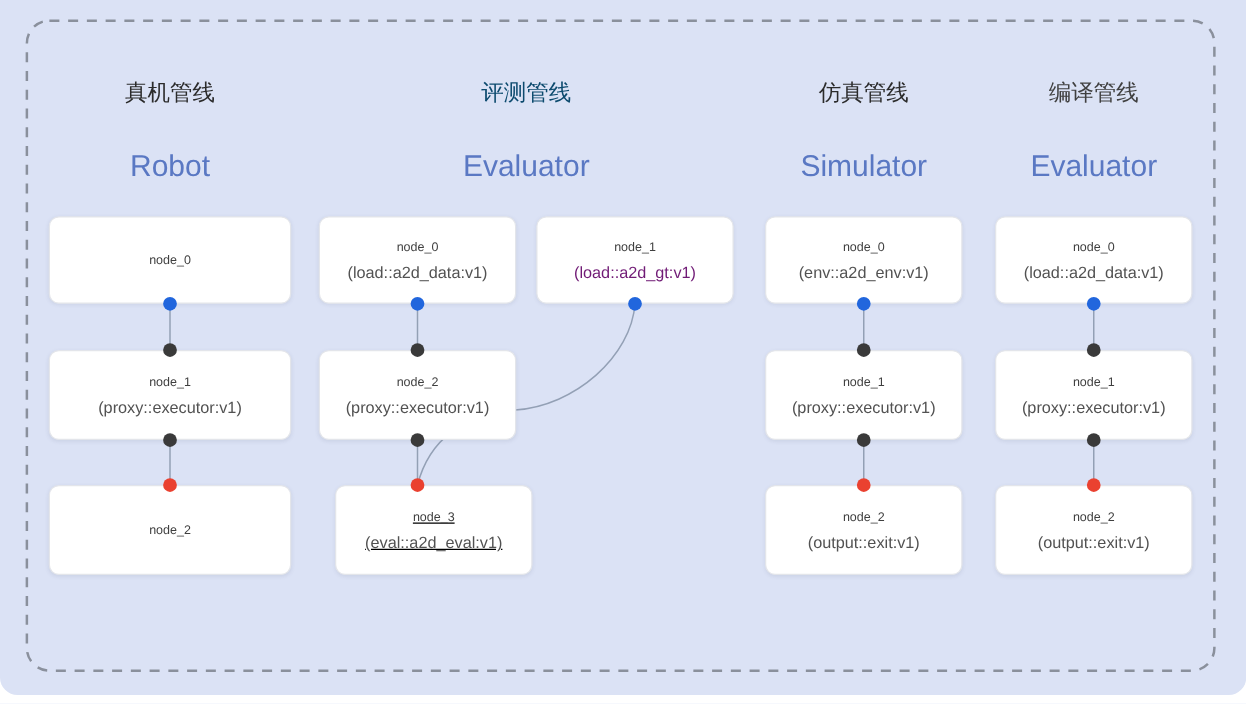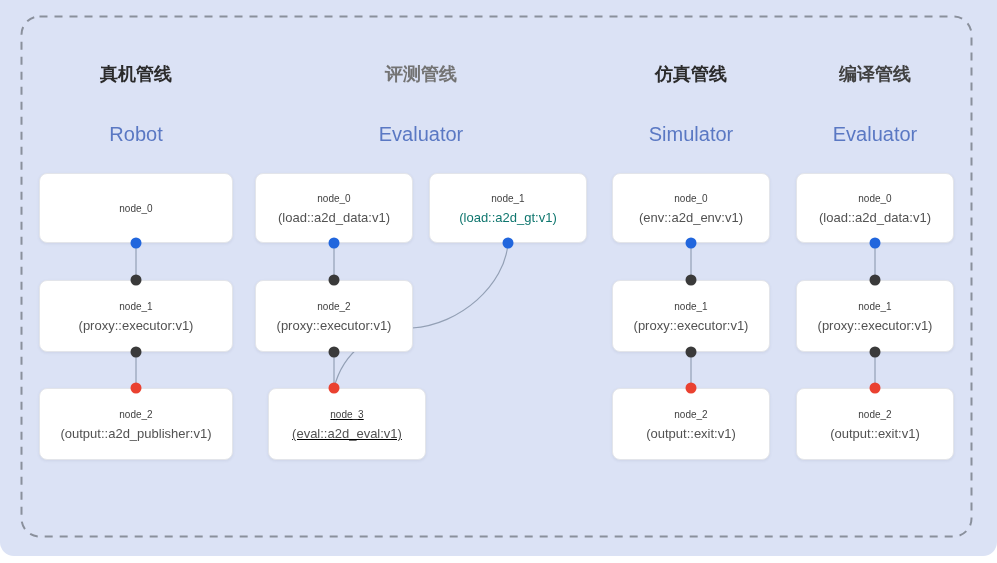--- a/index.html
+++ b/index.html
@@ -7,26 +7,26 @@
     width:997px;height:563px;background:#ffffff;overflow:hidden;
     font-family:"Liberation Sans","DejaVu Sans",sans-serif;
   }
   .canvas{
     position:relative;width:997px;height:556px;
     border-radius:0 0 14px 14px;
   }
   svg.layer{position:absolute;left:0;top:0;pointer-events:none;}
   .hdr-zh{
     position:absolute;transform:translateX(-50%);
-    font-size:18px;font-weight:700;line-height:24px;white-space:nowrap;
+    font-size:18px;font-weight:400;line-height:24px;white-space:nowrap;
     top:62px;
   }
   .hdr-en{
     position:absolute;transform:translateX(-50%);
-    font-size:20px;font-weight:400;line-height:26px;white-space:nowrap;
+    font-size:24px;font-weight:400;line-height:26px;white-space:nowrap;
     top:121px;
   }
   .node{
     position:absolute;box-sizing:border-box;
     background:var(--node-bg,#fff);
     border:1px solid var(--node-border,#e3e5ea);
     border-radius:8px;
     box-shadow:0 1px 3px rgba(80,90,120,0.10);
     display:flex;flex-direction:column;align-items:center;justify-content:center;
     gap:4px;z-index:2;
@@ -55,31 +55,30 @@
       <div class="hdr-en" style="left: 136px; color: rgb(90, 120, 195);">Robot</div>
       <div class="node" style="left: 39px; top: 173px; width: 194px; height: 70px;">
         <div class="n-title" style="color: rgb(63, 63, 63);">node_0</div>
       </div>
       <div class="node" style="left: 39px; top: 280px; width: 194px; height: 72px;">
         <div class="n-title" style="color: rgb(63, 63, 63);">node_1</div>
         <div class="n-type" style="color: rgb(82, 82, 82);">(proxy::executor:v1)</div>
       </div>
       <div class="node" style="left: 39px; top: 388px; width: 194px; height: 72px;">
         <div class="n-title" style="color: rgb(63, 63, 63);">node_2</div>
-        <div class="n-type" style="color: rgb(82, 82, 82);">(output::a2d_publisher:v1)</div>
       </div>
-      <div class="hdr-zh" style="left: 421px; color: #737373;">评测管线</div>
+      <div class="hdr-zh" style="left: 421px; color: #0c4a6e;">评测管线</div>
       <div class="hdr-en" style="left: 421px; color: rgb(90, 120, 195);">Evaluator</div>
       <div class="node" style="left: 255px; top: 173px; width: 158px; height: 70px;">
         <div class="n-title" style="color: rgb(63, 63, 63);">node_0</div>
         <div class="n-type" style="color: rgb(82, 82, 82);">(load::a2d_data:v1)</div>
       </div>
       <div class="node" style="left: 429px; top: 173px; width: 158px; height: 70px;">
         <div class="n-title" style="color: rgb(63, 63, 63);">node_1</div>
-        <div class="n-type" style="color: #0f766e;">(load::a2d_gt:v1)</div>
+        <div class="n-type" style="color: #701a75;">(load::a2d_gt:v1)</div>
       </div>
       <div class="node" style="left: 255px; top: 280px; width: 158px; height: 72px;">
         <div class="n-title" style="color: rgb(63, 63, 63);">node_2</div>
         <div class="n-type" style="color: rgb(82, 82, 82);">(proxy::executor:v1)</div>
       </div>
       <div class="node" style="left: 268px; top: 388px; width: 158px; height: 72px; text-decoration: underline;">
         <div class="n-title" style="color: rgb(63, 63, 63);">node_3</div>
         <div class="n-type" style="color: rgb(82, 82, 82);">(eval::a2d_eval:v1)</div>
       </div>
       <div class="hdr-zh" style="left: 691px; color: rgb(43, 43, 43);">仿真管线</div>

